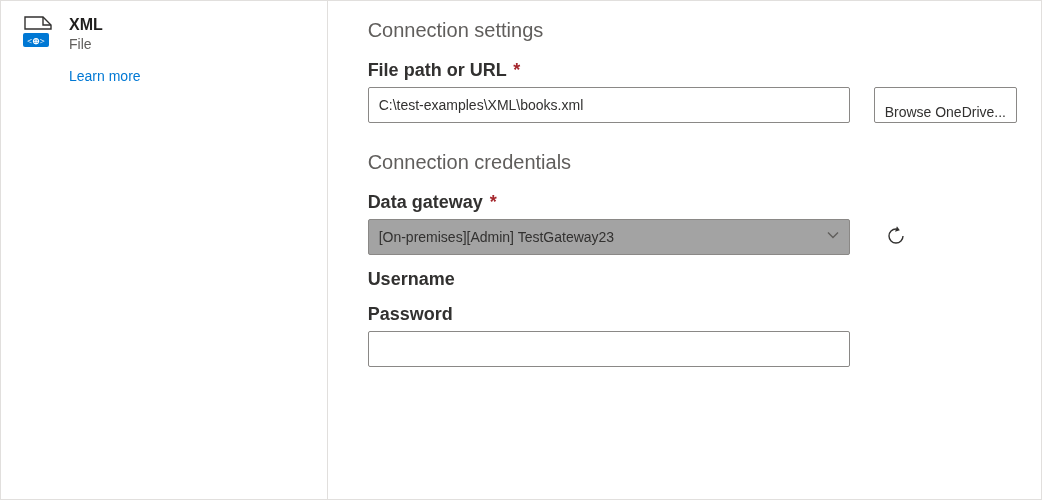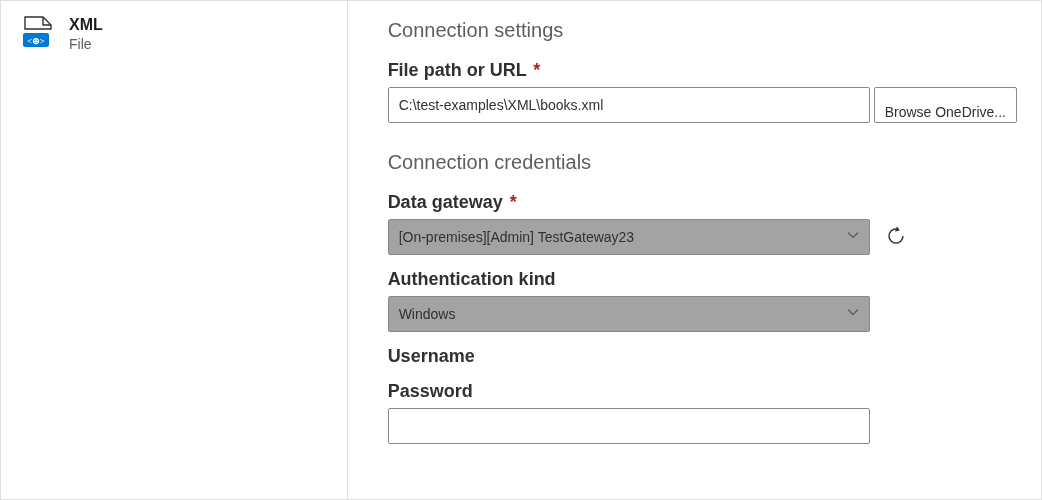--- a/index.html
+++ b/index.html
@@ -68,21 +68,21 @@
       font-weight: 600;
       color: #323130;
       margin-bottom: 6px;
     }
     .required {
       color: #a4262c;
       margin-left: 2px;
     }
     .row {
       display: flex;
-      gap: 4px;
+      gap: 24px;
       align-items: center;
     }
     .text-input {
       height: 36px;
       border: 1px solid #8a8886;
       border-radius: 2px;
       padding: 0 10px;
       font-size: 14px;
       font-family: inherit;
       color: #323130;
@@ -156,20 +156,21 @@
           <path d="M22 2 L22 10 L30 10" fill="none" stroke="#323130" stroke-width="1.4"></path>
           <rect x="2" y="18" width="26" height="14" rx="2" fill="#0078d4"></rect>
           <text x="15" y="28.5" text-anchor="middle" font-size="9" font-weight="700" fill="#fff" font-family="Segoe UI">&lt;⊕&gt;</text>
         </svg>
       </div>
       <div>
         <div class="sidebar-title">XML</div>
         <div class="sidebar-subtitle">File</div>
       </div>
     </div>
+    <div class="learn-more">Learn more</div>
   </aside>
 
   <main class="main">
     <h2 class="section-heading">Connection settings</h2>
 
     <div class="field-block">
       <div class="field-label">
         <span>File path or URL</span>
         <span class="required">*</span>
       </div>
@@ -199,31 +200,20 @@
           <span>
             <svg width="20" height="20" viewBox="0 0 20 20">
               <path d="M10 3 A7 7 0 1 0 17 10" fill="none" stroke="#323130" stroke-width="1.4"></path>
               <path d="M10 0 L10 6 L14 3 Z" fill="#323130" transform="rotate(18 10 3)"></path>
             </svg>
           </span>
         </button>
       </div>
     </div>
 
-    <div class="field-block">
-      <div class="field-label">Authentication kind</div>
-      <div class="select-wrap">
-        <button class="select-input">Windows</button>
-        <span class="chevron">
-          <svg width="14" height="14" viewBox="0 0 14 14">
-              <path d="M2 4 L7 9 L12 4" fill="none" stroke="#605e5c" stroke-width="1.4"></path>
-            </svg>
-        </span>
-      </div>
-    </div>
 
     <div class="field-block">
       <div class="field-label">Username</div>
     </div>
 
     <div class="field-block">
       <div class="field-label">Password</div>
       <input type="password" class="text-input password-input" style="">
     </div>
   </main>

